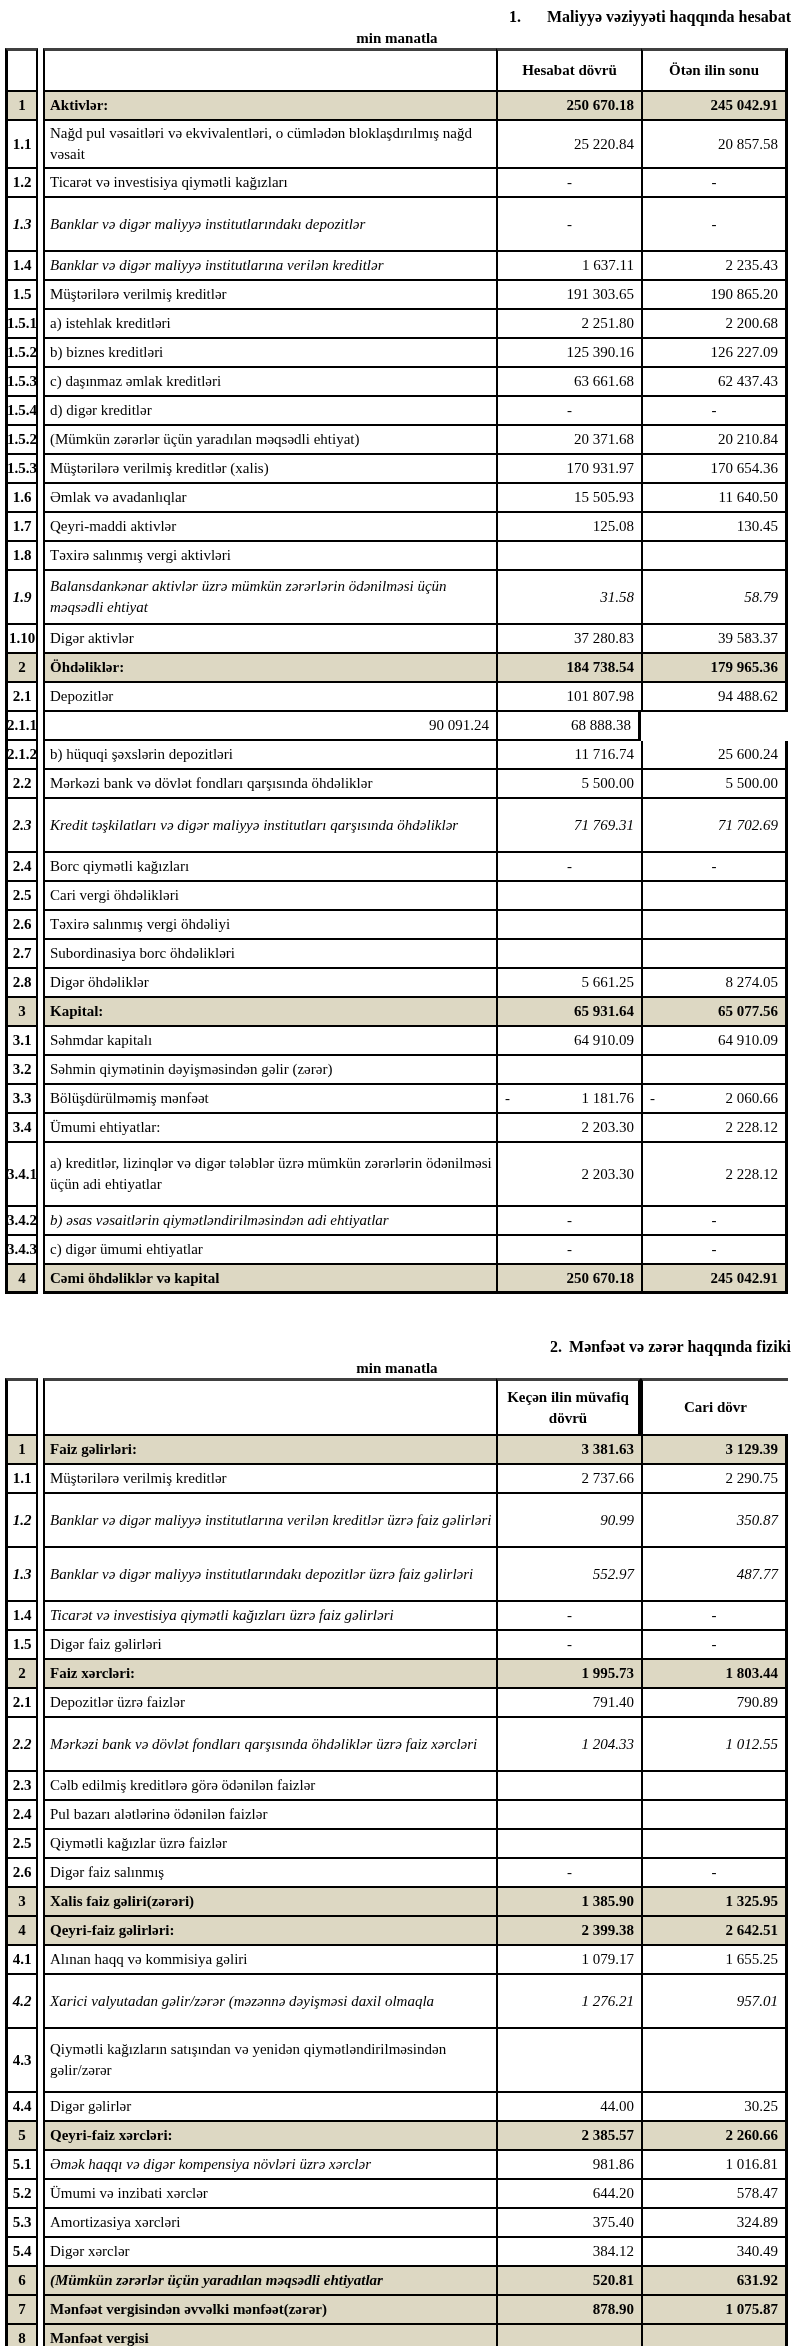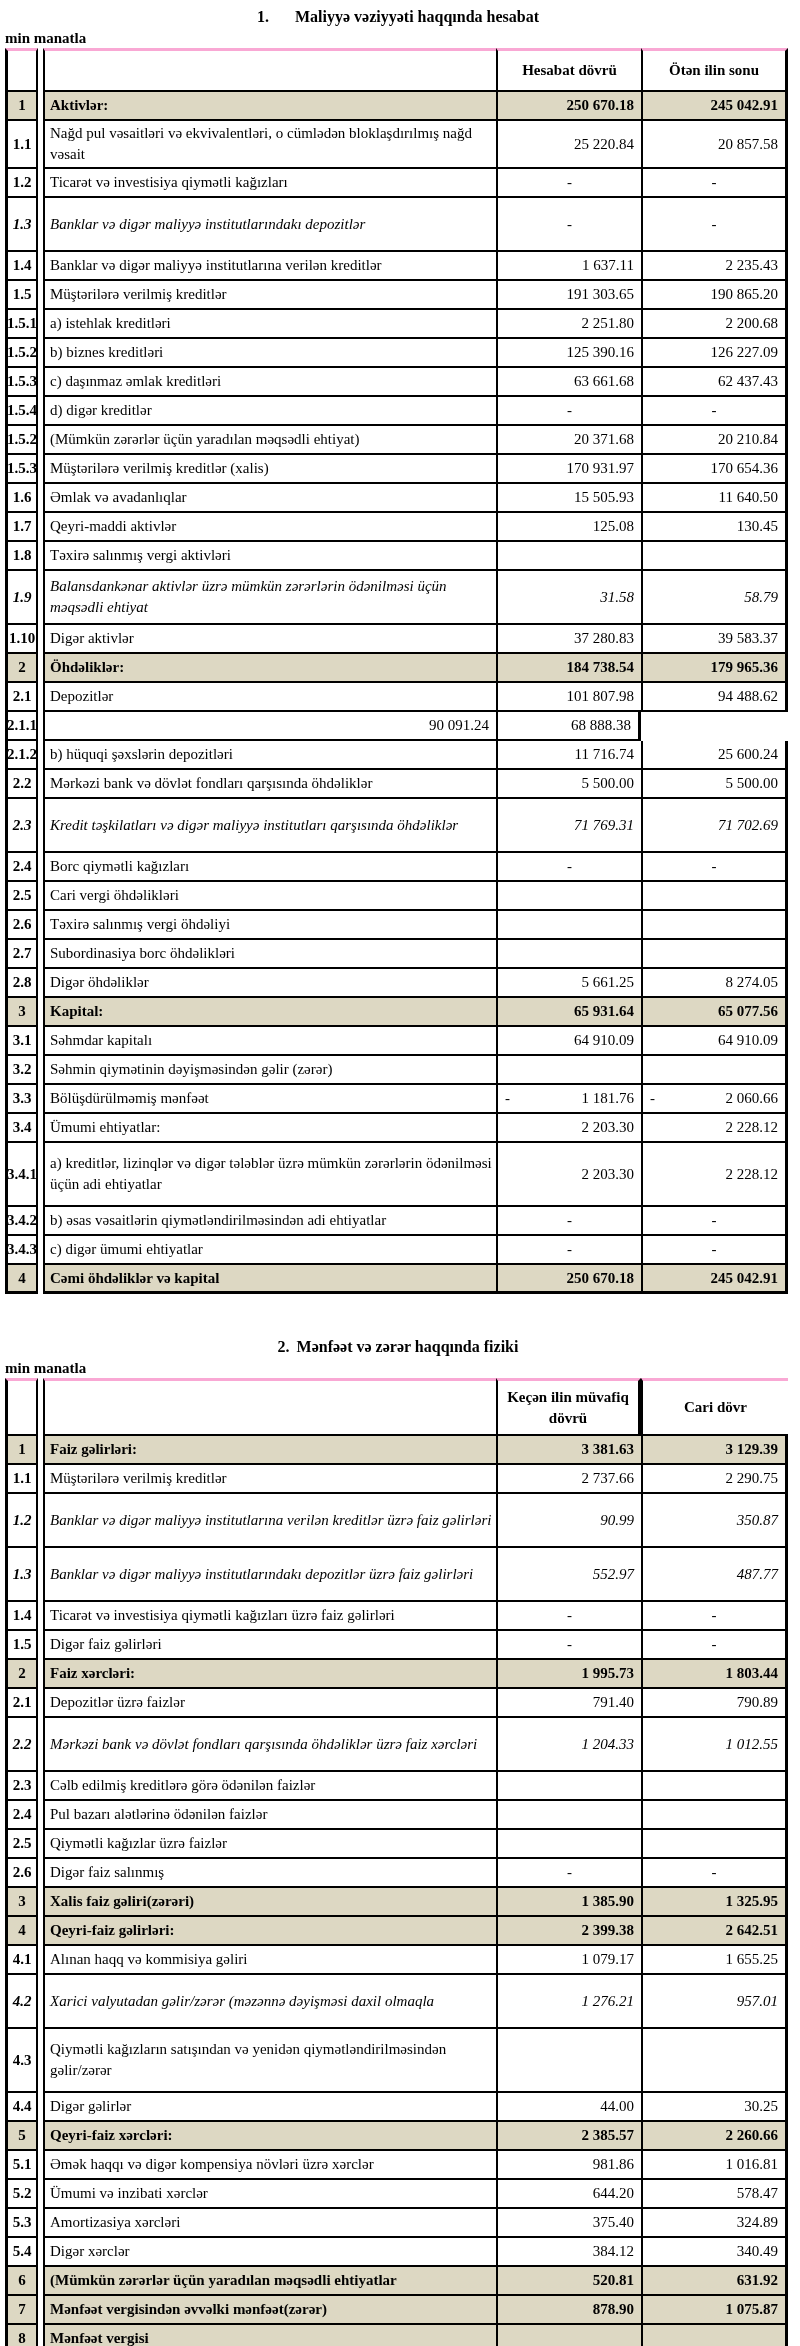--- a/index.html
+++ b/index.html
@@ -9,28 +9,28 @@
     font-family:"Liberation Serif", serif;
     color:#000;
     -webkit-font-smoothing:antialiased;
   }
   .page{padding:6px 9px 12px 5px;}
 
   .tbl-title{
     margin:2px 0 4px 0;
     font-size:16px;
     font-weight:bold;
-    text-align:center;
+    text-align:right;
   }
   .tbl-title .tnum{margin-right:26px;}
   .report-table.second .tbl-title .tnum{margin-right:7px;}
   .unit-note{
     font-size:15px;
     font-weight:bold;
-    text-align:left;
+    text-align:center;
     padding-right:2px;
     margin-bottom:1px;
   }
 
   .grid-row{
     display:grid;
     grid-template-columns:33px 5px 453px 145px 147px;
   }
   .cell{
     box-sizing:border-box;
@@ -47,29 +47,29 @@
     border-right:2px solid #000;
     justify-content:center;
     font-weight:bold;
     text-align:center;
   }
   .c-gap{background:transparent;}
   .c-desc{
     border-left:2px solid #000;
     padding:2px 2px 2px 5px;
   }
-  .c-desc.clip{white-space:nowrap;overflow:hidden;}
+  .c-desc.clip{white-space:nowrap;overflow:hidden;font-style:italic;}
   .c-v1{border-left:2px solid #000;}
   .c-v2{border-left:2px solid #000;border-right:3px solid #000;}
   .val{justify-content:flex-end;padding:2px 7px 2px 4px;}
   .val.dash{justify-content:center;padding:2px 4px;}
   .val.neg{justify-content:space-between;padding-left:7px;}
 
   .header-row .cell{
-    border-top:3px solid #f9a8d4;
+    border-top:3px solid #404040;
     min-height:44px;
     font-weight:bold;
     justify-content:center;
     text-align:center;
   }
   .header-row.header-tall .cell{min-height:58px;}
   .header-row .c-desc{justify-content:flex-start;}
 
   .grid-row.section .cell{background:#ddd8c3;font-weight:bold;}
   .grid-row.section .c-gap{background:transparent;}

